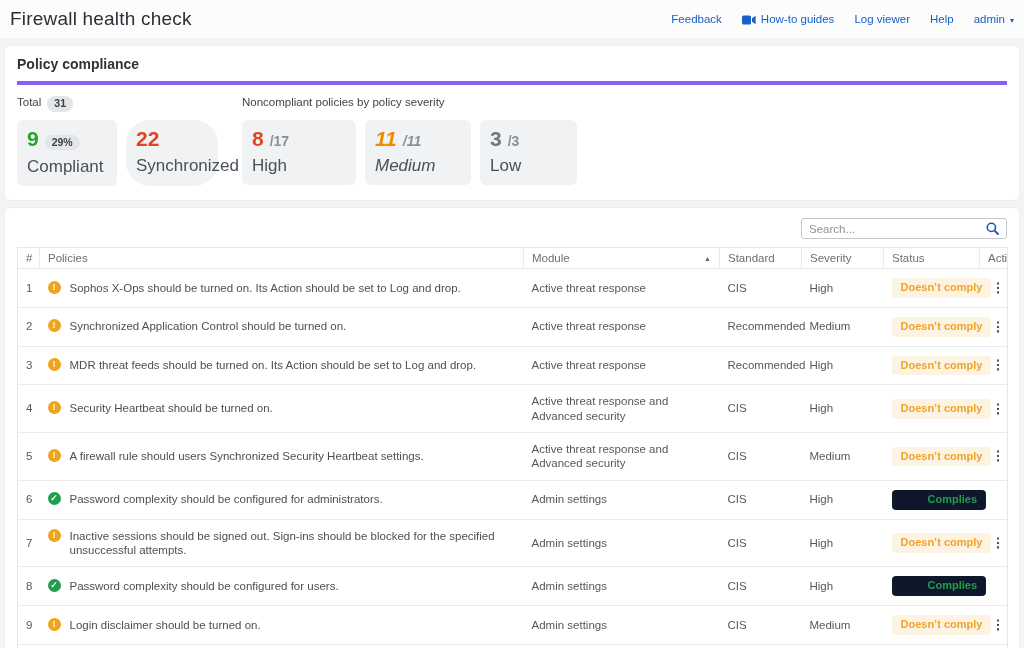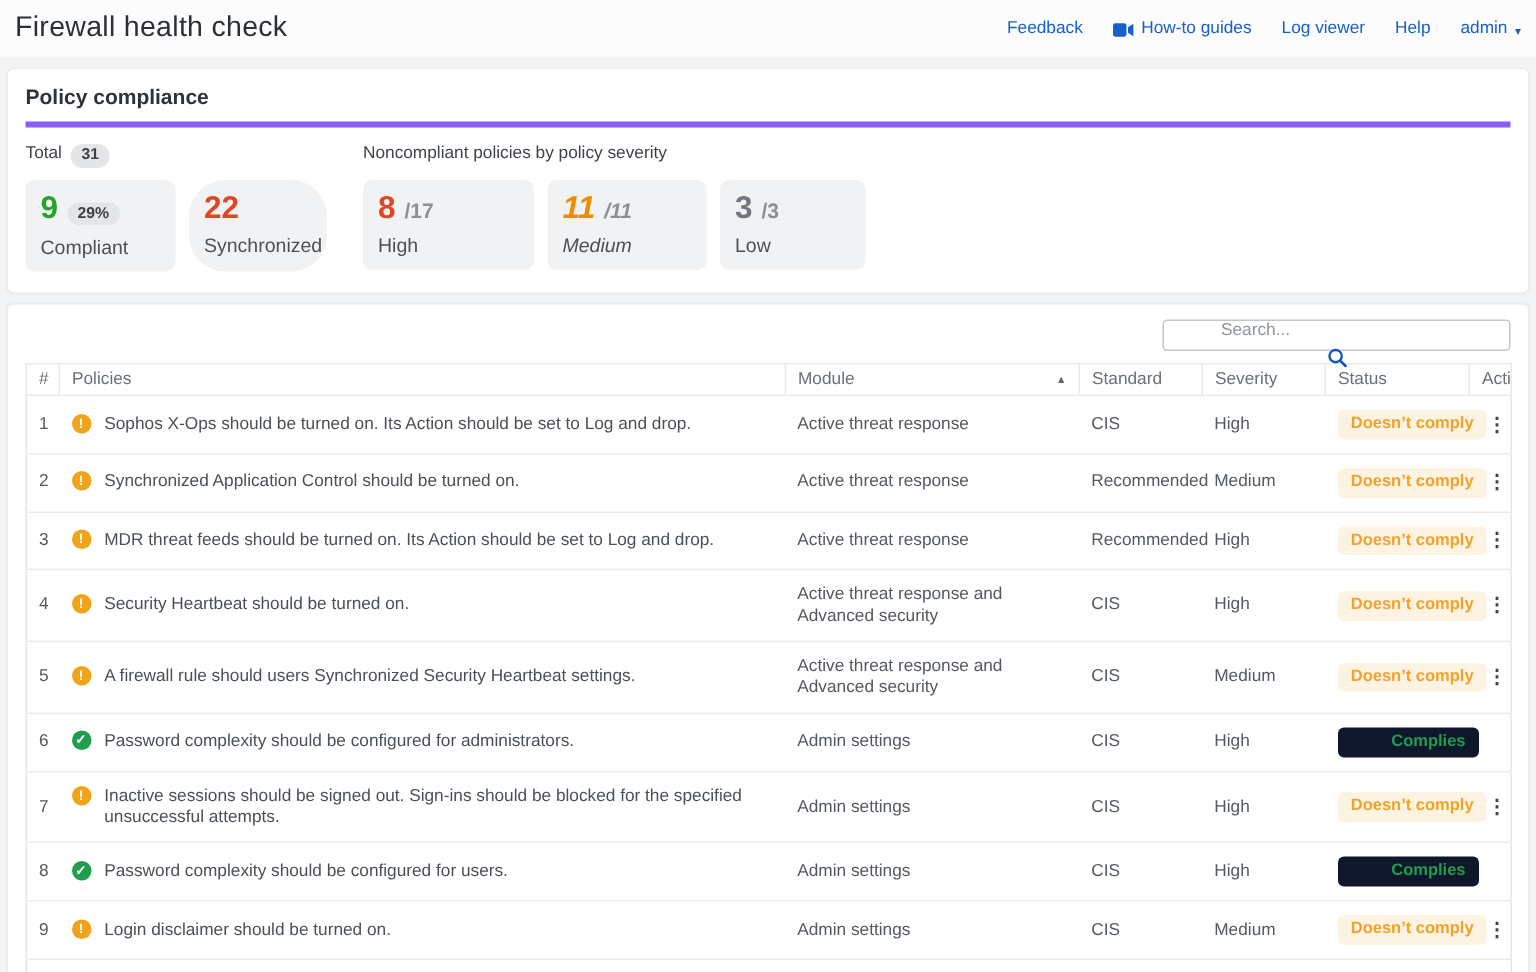--- a/index.html
+++ b/index.html
@@ -41,28 +41,28 @@
     background: #e3e5e7; color: #3c4146; font-size: 10.5px; font-weight: bold;
     border-radius: 8px; padding: 1px 7px; line-height: 13px;
   }
   .stat-cards { display: flex; gap: 9px; }
   .stat-card {
     background: #f1f2f3; border-radius: 6px; padding: 8px 10px 9px;
   }
   .stat-top { display: flex; align-items: baseline; gap: 6px; }
   .stat-value { font-size: 21px; font-weight: bold; line-height: 1; }
   .stat-suffix { font-size: 14px; color: #8a9096; font-weight: bold; }
-  .stat-label { font-size: 13px; color: #4a5056; margin-top: 7px; }
+  .stat-label { font-size: 17px; color: #4a5056; margin-top: 7px; }
   
   .table-card { margin-top: 8px; padding: 10px 12px 12px; height: 470px; }
   .search-row { display: flex; justify-content: flex-end; margin-bottom: 8px; }
   .search-box {
-    width: 232px; height: 21px; background: #fff;
+    width: 206px; height: 21px; background: #fff;
     border: 1px solid #c4c8cc; border-radius: 3px;
-    display: flex; align-items: center; padding: 0 7px; gap: 6px; flex-direction: column;
+    display: flex; align-items: center; padding: 0 7px; gap: 6px;
   }
   .search-box input {
     border: none; outline: none; flex: 1; min-width: 0;
     font-family: "Liberation Sans", sans-serif;
     font-size: 11.5px; color: #4a5056; background: transparent;
   }
   .search-box input::placeholder { color: #8d9399; }
   table {
     width: 100%; border-collapse: collapse; table-layout: fixed;
     font-size: 11.5px; border: 1px solid #e4e6e8; background: #fff;

